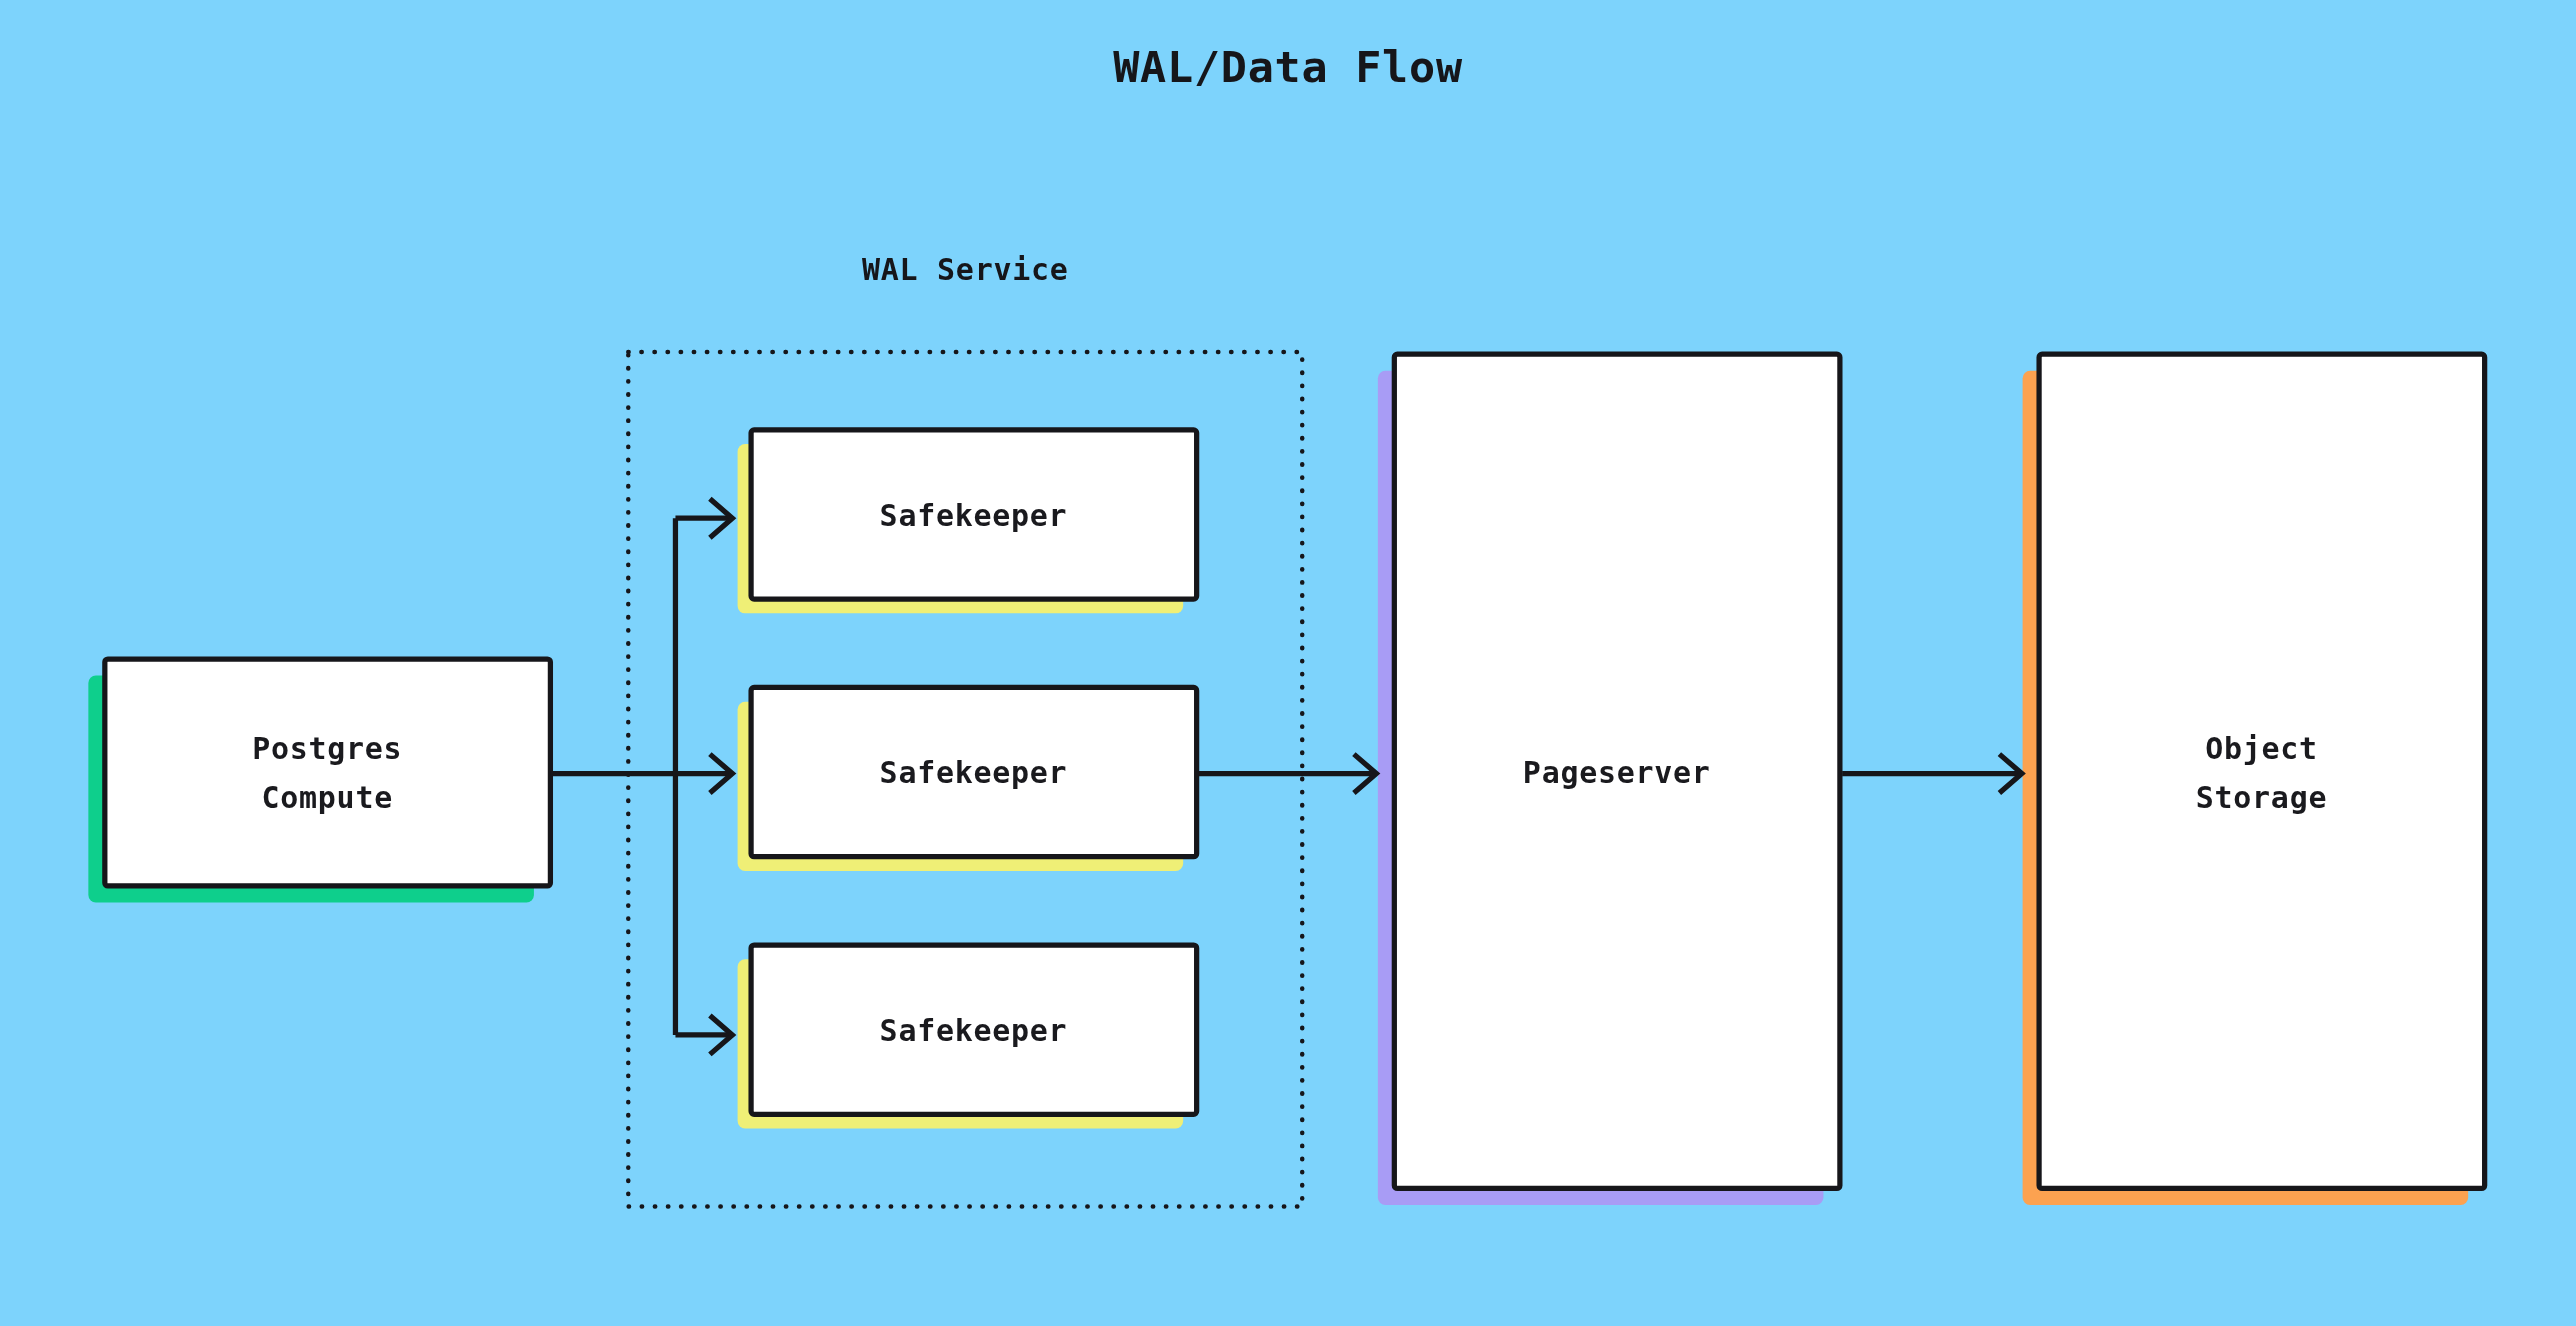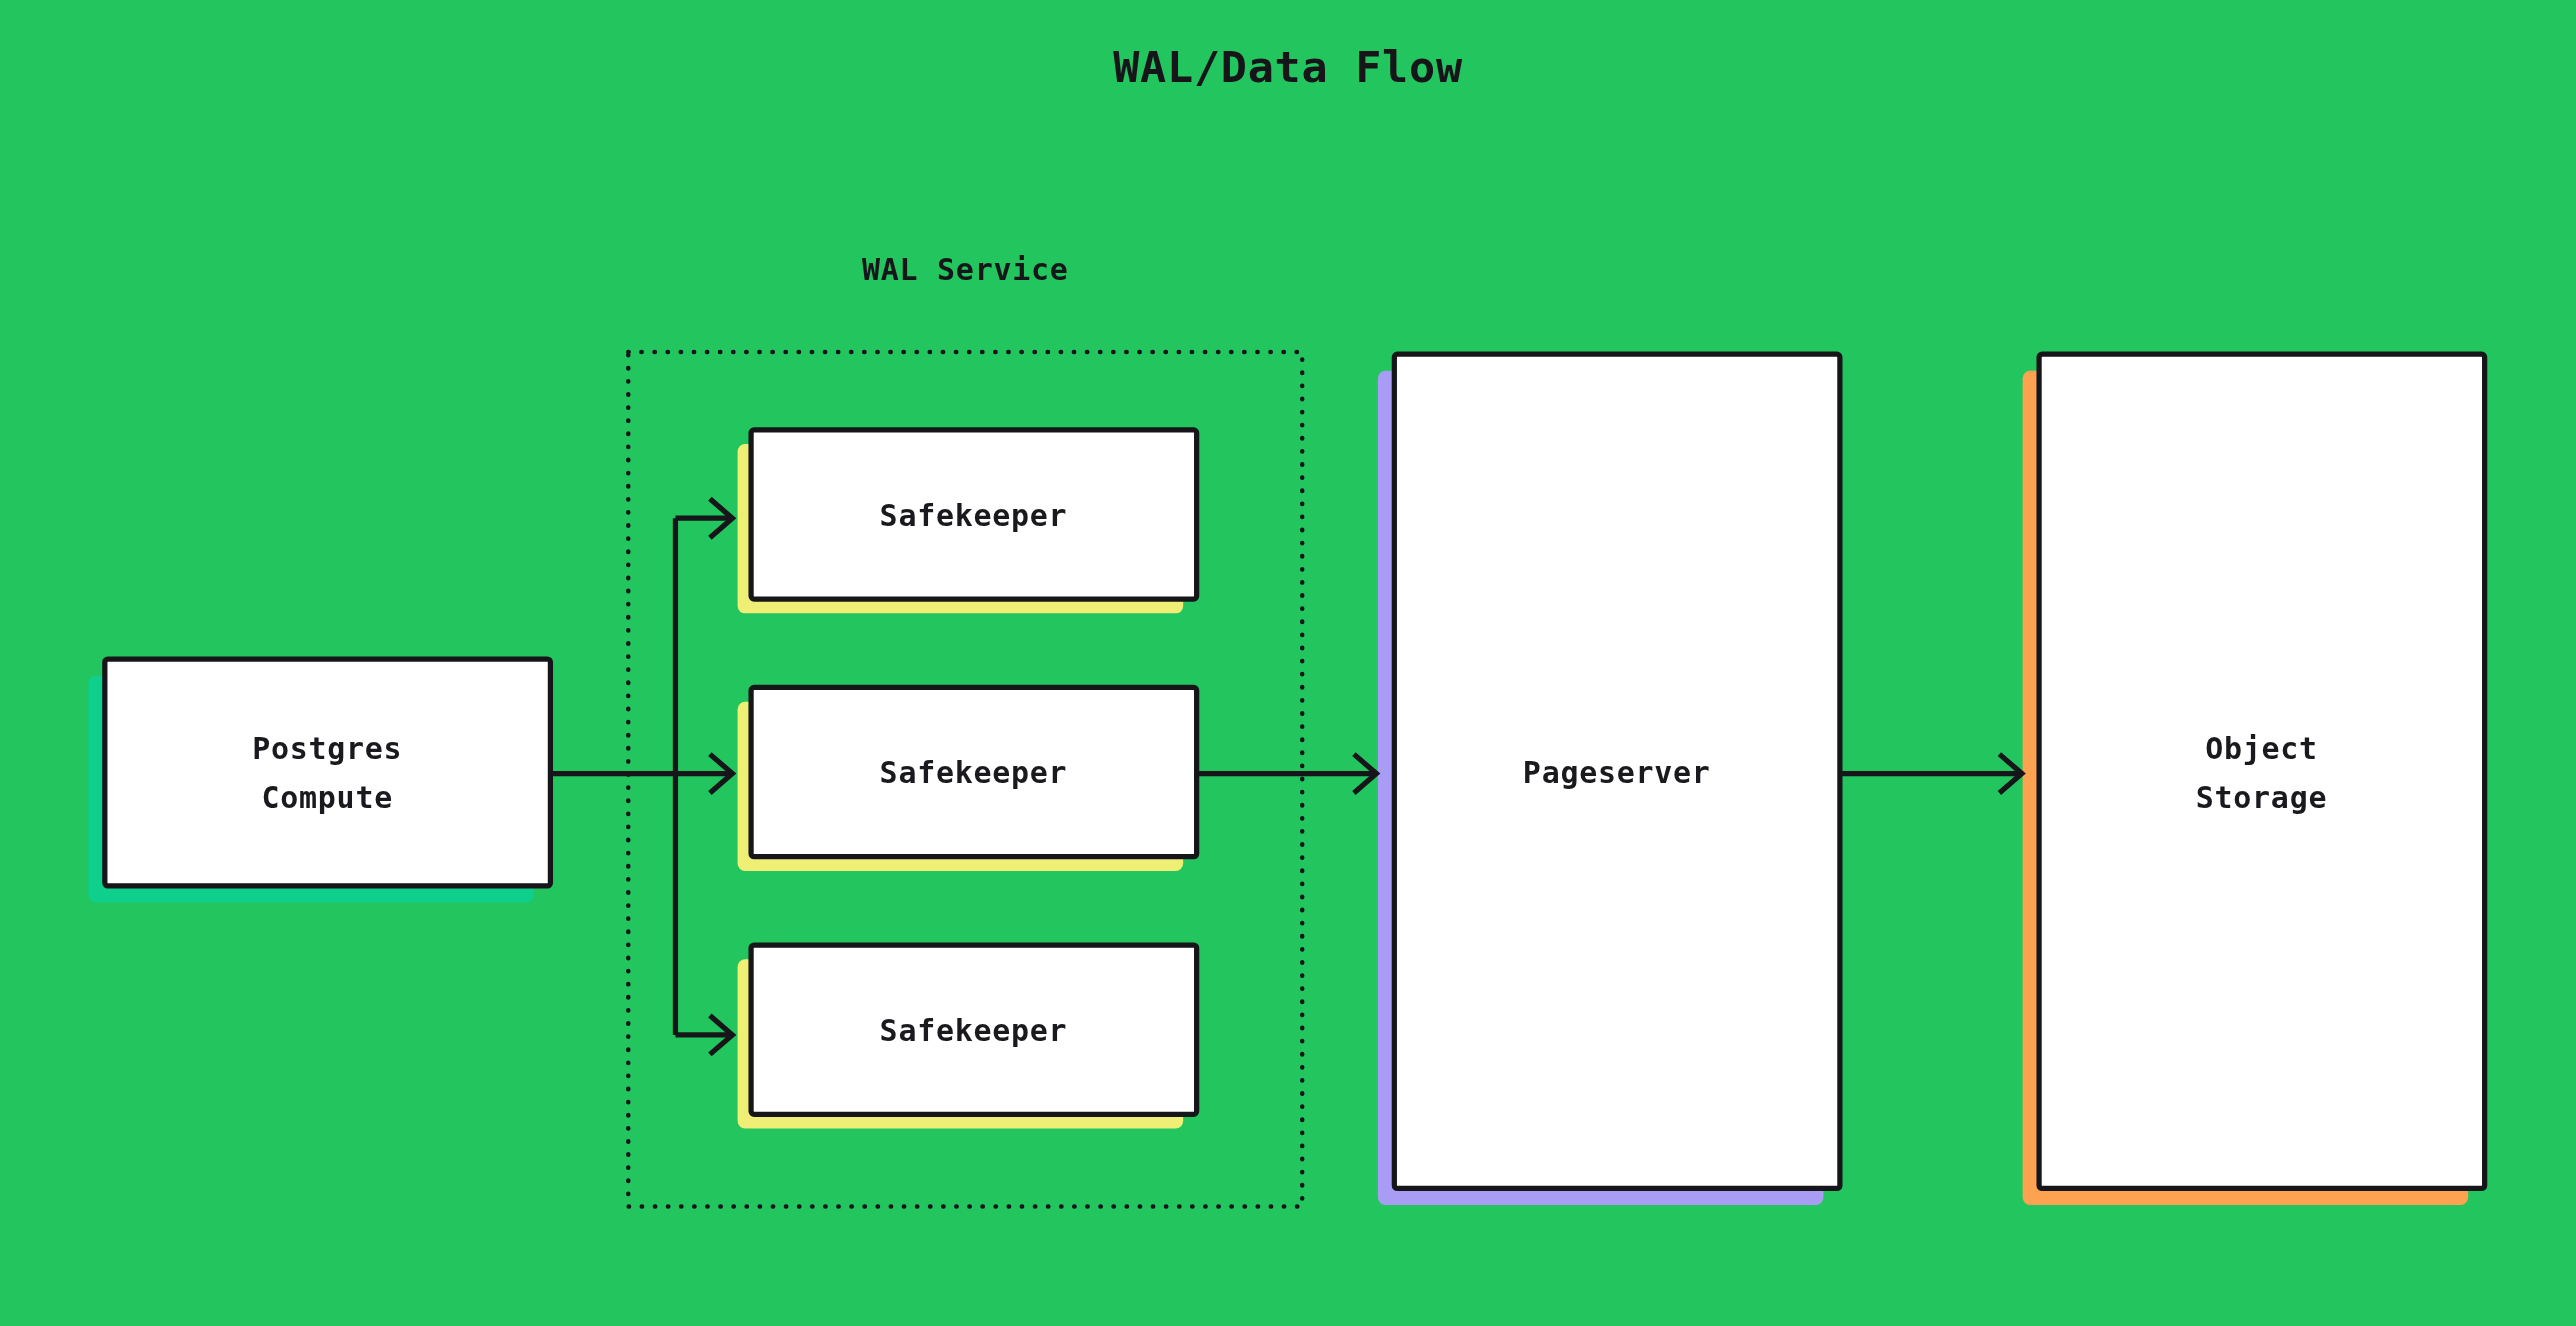--- a/index.html
+++ b/index.html
@@ -10,21 +10,21 @@
   body {
     width: 2576px;
     height: 1327px;
     font-family: "DejaVu Sans Mono", monospace;
     overflow: hidden;
   }
   #diagram-root {
     position: relative;
     width: 2576px;
     height: 1327px;
-    background: #22c55e;
+    background: #7dd3fc;
   }
   svg.canvas {
     display: block;
     width: 2576px;
     height: 1327px;
   }
   .diagram-title {
     font-family: "DejaVu Sans Mono", monospace;
     font-weight: bold;
     font-size: 58px;

